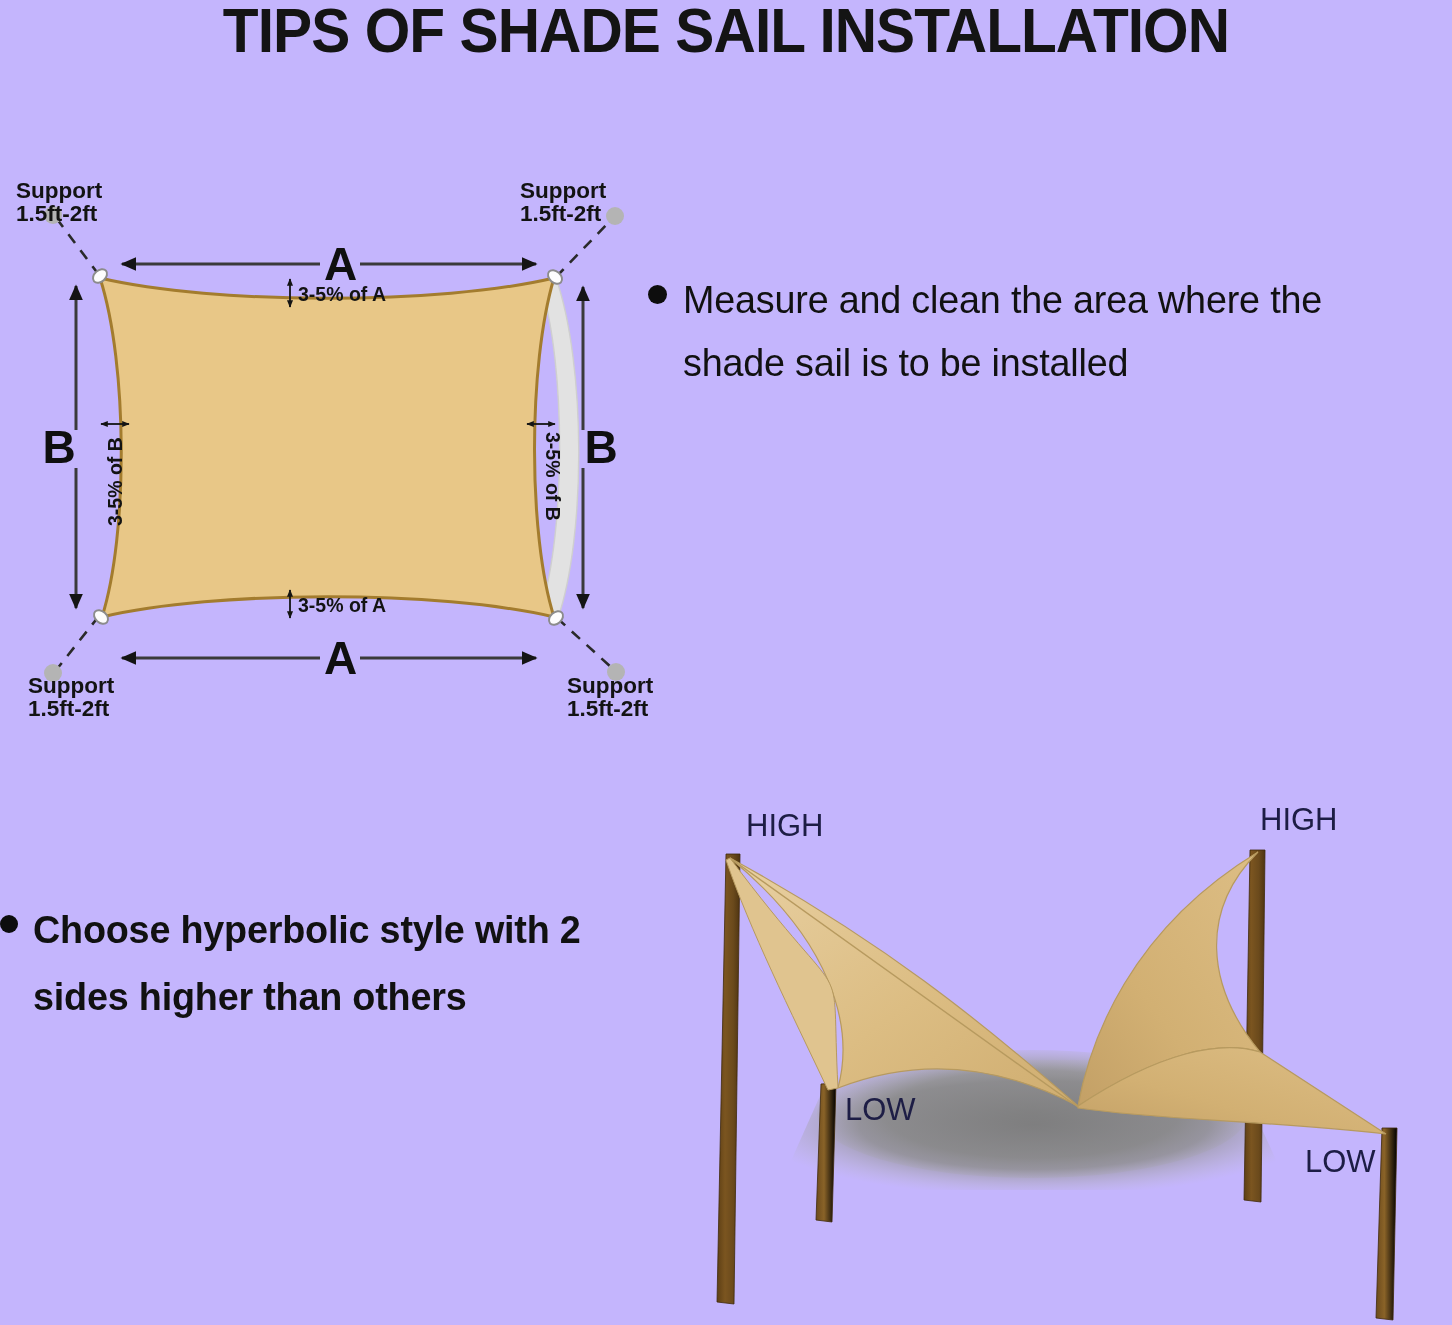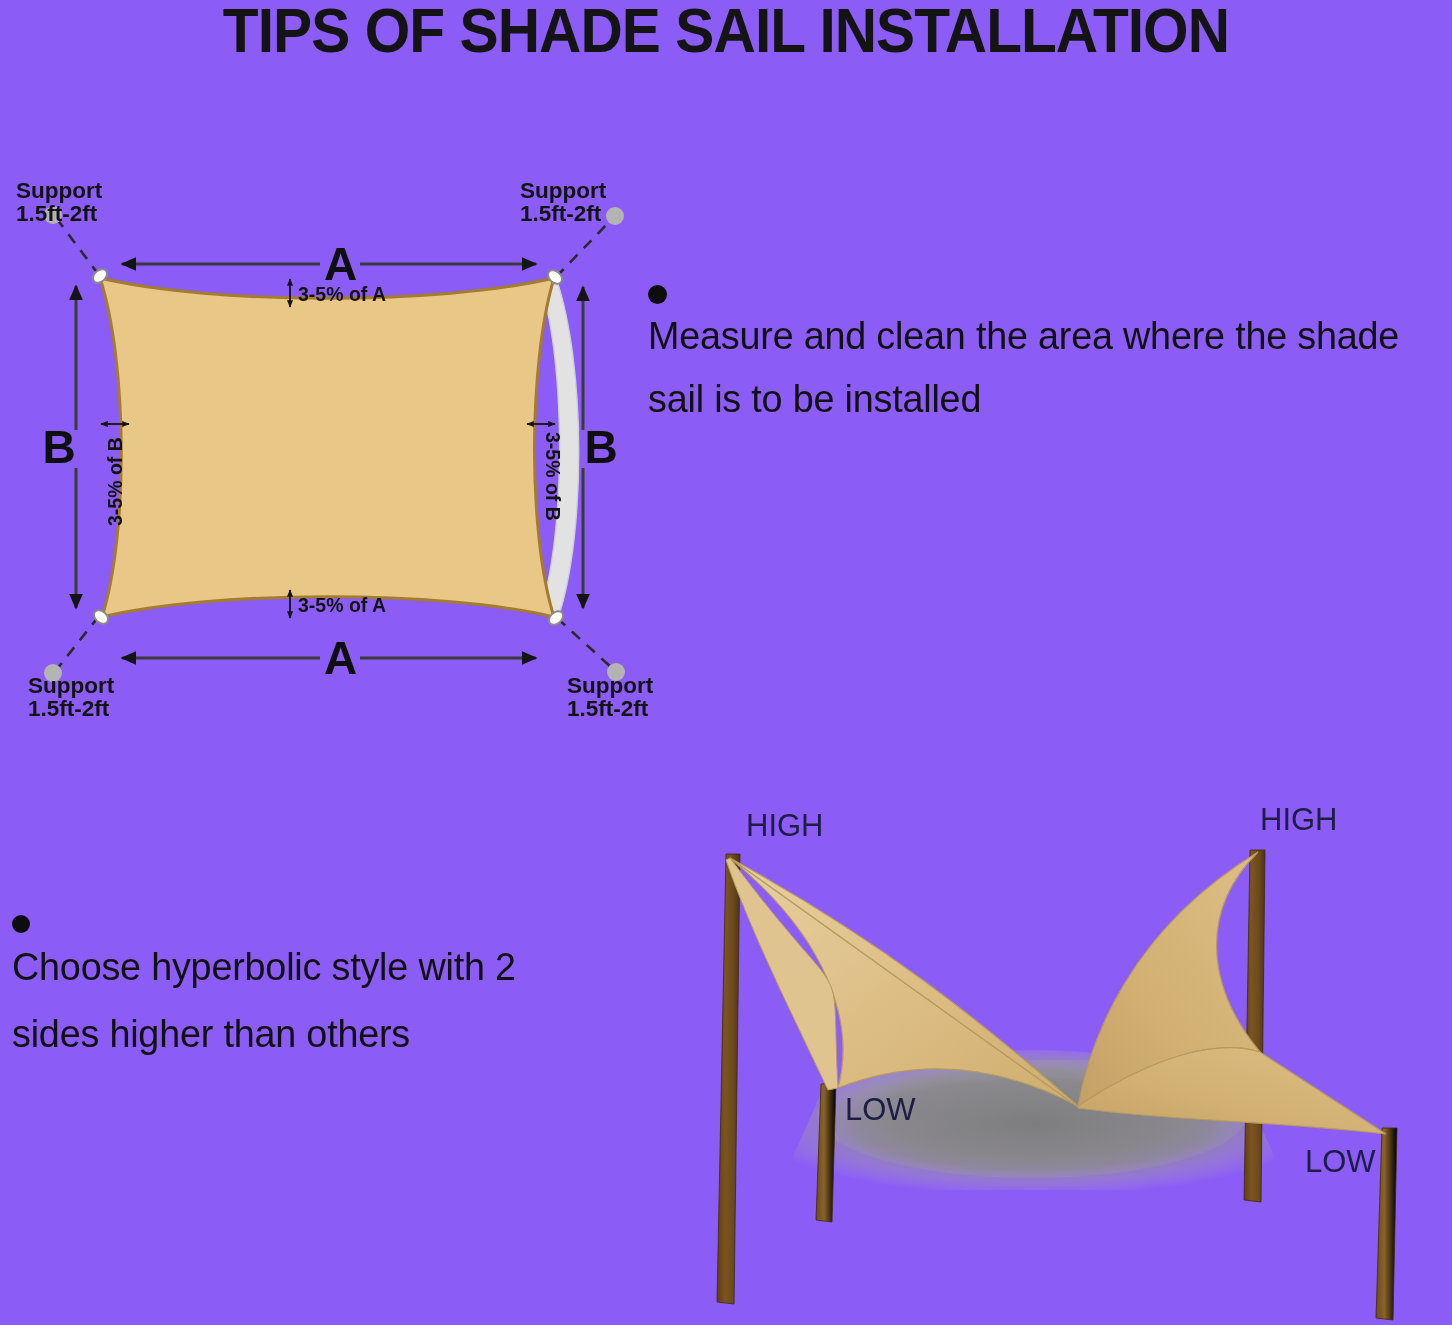--- a/index.html
+++ b/index.html
@@ -7,21 +7,21 @@
     padding: 0;
     background: #ffffff;
   }
   body {
     font-family: "Liberation Sans", sans-serif;
   }
   #page {
     position: relative;
     width: 1452px;
     height: 1325px;
-    background: #8b5cf6;
+    background: #c4b5fd;
     overflow: hidden;
   }
 
   
   #title {
     position: absolute;
     left: 0;
     top: -6px;
     width: 1452px;
     text-align: center;
@@ -49,21 +49,20 @@
   #tips-list {
     position: absolute;
     left: 648px;
     top: 268px;
     width: 804px;
   }
   .tip-item {
     display: flex;
     align-items: flex-start;
     margin-bottom: 4px;
-    flex-direction: column;
   }
   .tip-dot {
     flex: 0 0 auto;
     width: 19px;
     height: 19px;
     border-radius: 50%;
     background: #0d0d0d;
     margin-top: 17px;
     margin-right: 16px;
   }
@@ -74,23 +73,24 @@
     line-height: 63px;
     color: #111111;
     transform: scaleX(0.955);
     transform-origin: 0 50%;
     letter-spacing: -0.2px;
   }
 
   
   #style-list {
     position: absolute;
-    left: 12px;
+    left: 0;
     top: 896px;
     width: 620px;
+    font-weight: bold;
   }
   #style-list .tip-text {
     font-size: 39.5px;
     line-height: 67px;
   }
   #style-list .tip-dot {
     width: 18px;
     height: 18px;
     margin-top: 19px;
     margin-right: 15px;

